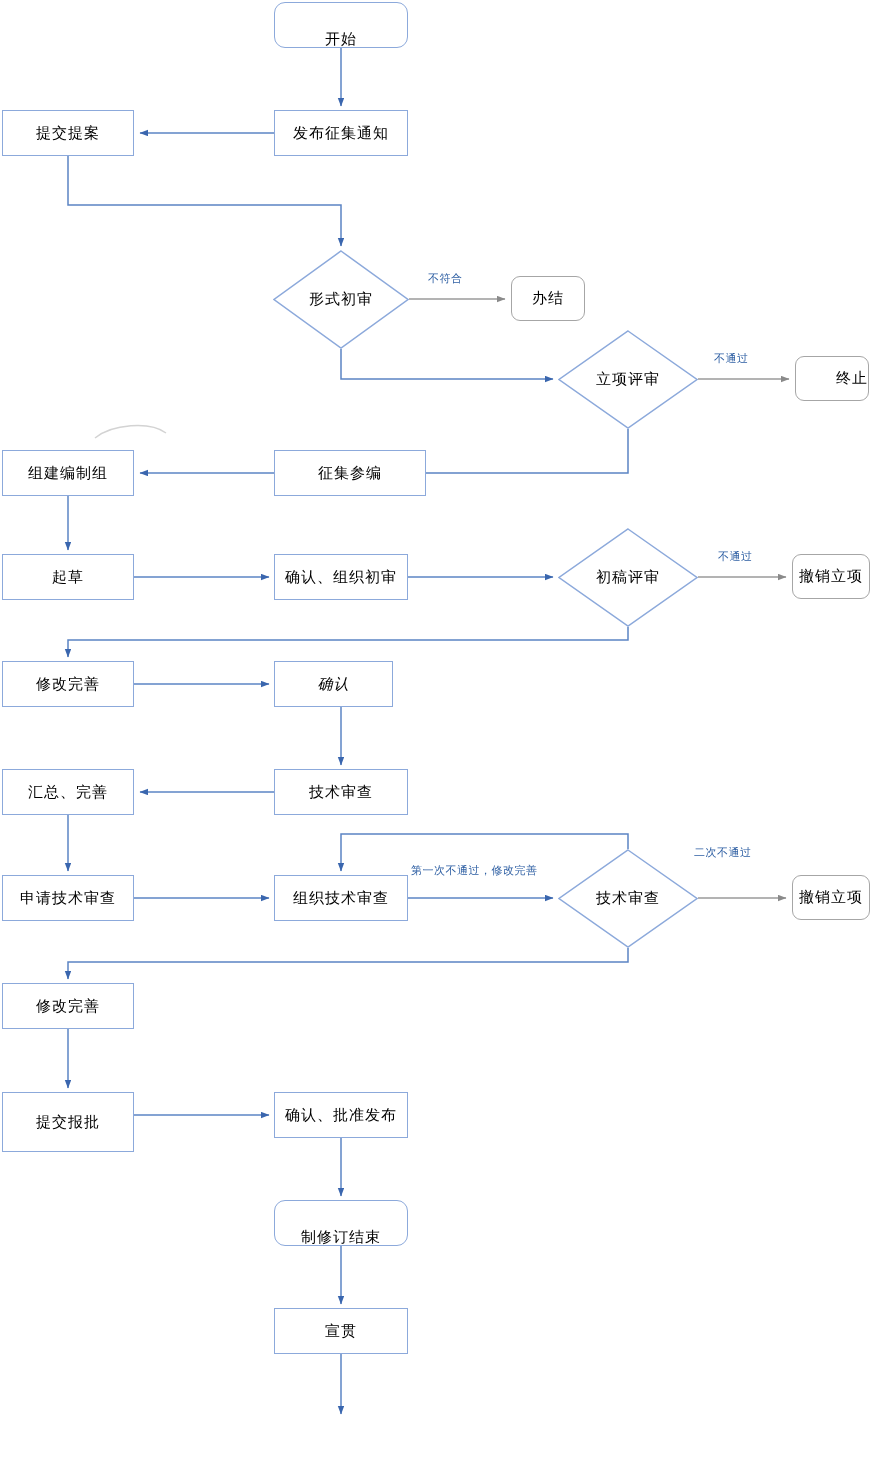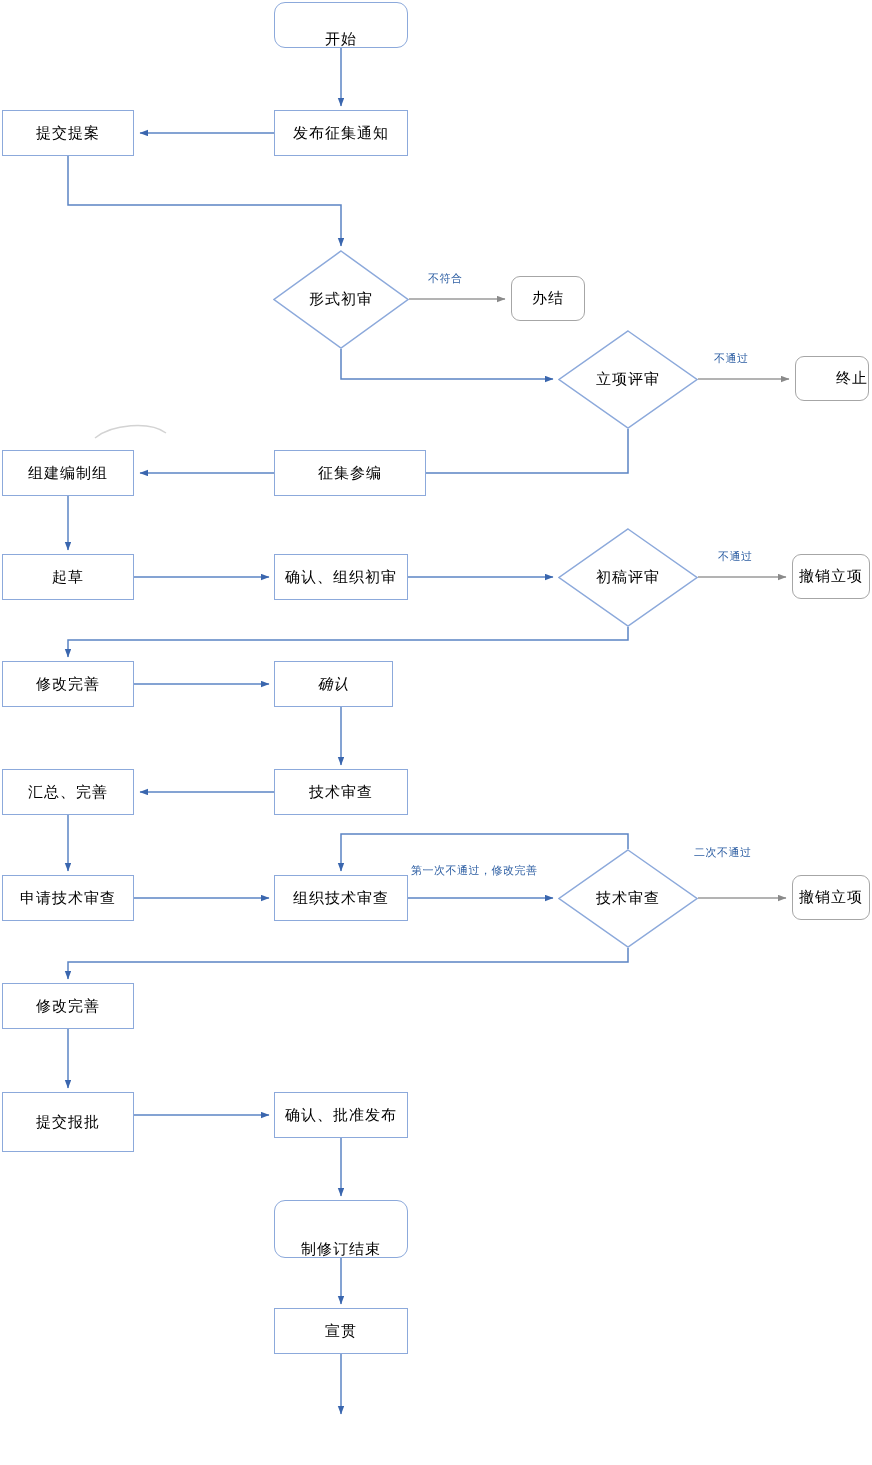--- a/index.html
+++ b/index.html
@@ -213,21 +213,21 @@
     </div>
   <div class="node process" style="left:2px;top:983px;width:132px;height:46px;">
       <span>修改完善</span>
     </div>
   <div class="node process" style="left:2px;top:1092px;width:132px;height:60px;">
       <span>提交报批</span>
     </div>
   <div class="node process" style="left:274px;top:1092px;width:134px;height:46px;">
       <span>确认、批准发布</span>
     </div>
-  <div class="node terminator" style="left:274px;top:1200px;width:134px;height:58px;">
+  <div class="node terminator" style="left:274px;top:1200px;width:134px;height:46px;">
       <span>制修订结束</span>
     </div>
   <div class="node process" style="left:274px;top:1308px;width:134px;height:46px;">
       <span>宣贯</span>
     </div>
   <div class="node process" style="left:274px;top:1418px;width:134px;height:46px;margin-top:47px;">
       <span>复审</span>
     </div>
 
   <div class="edge-label" style="left:428px;top:271px;">不符合</div>

